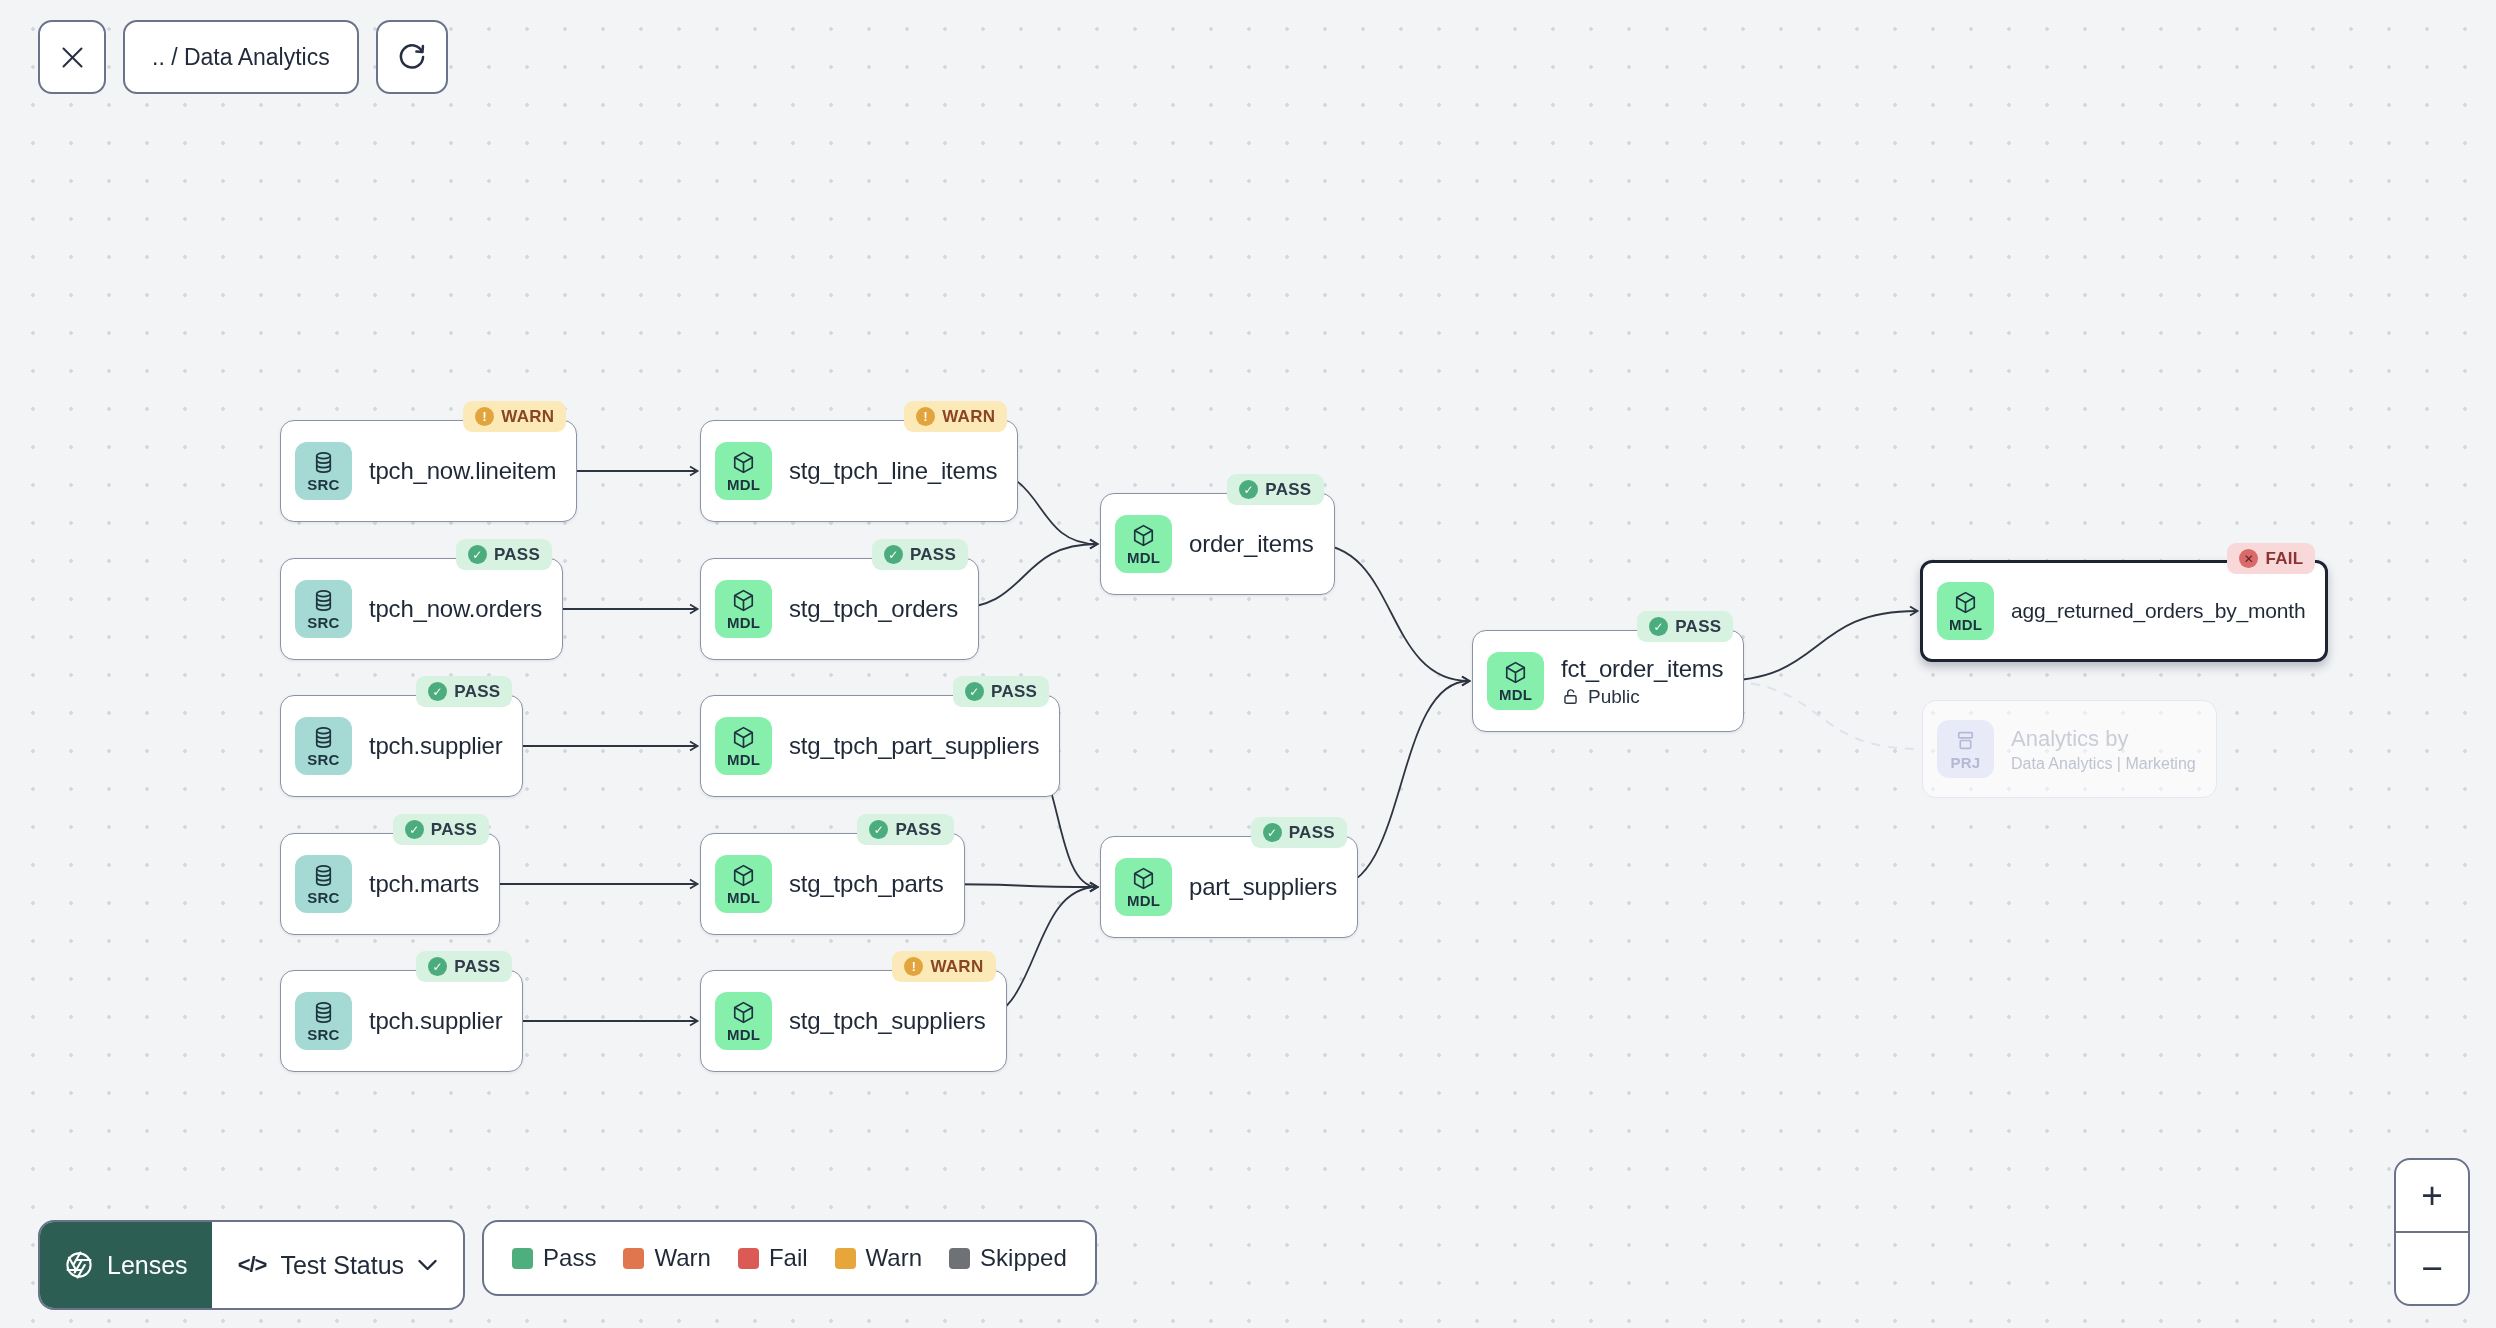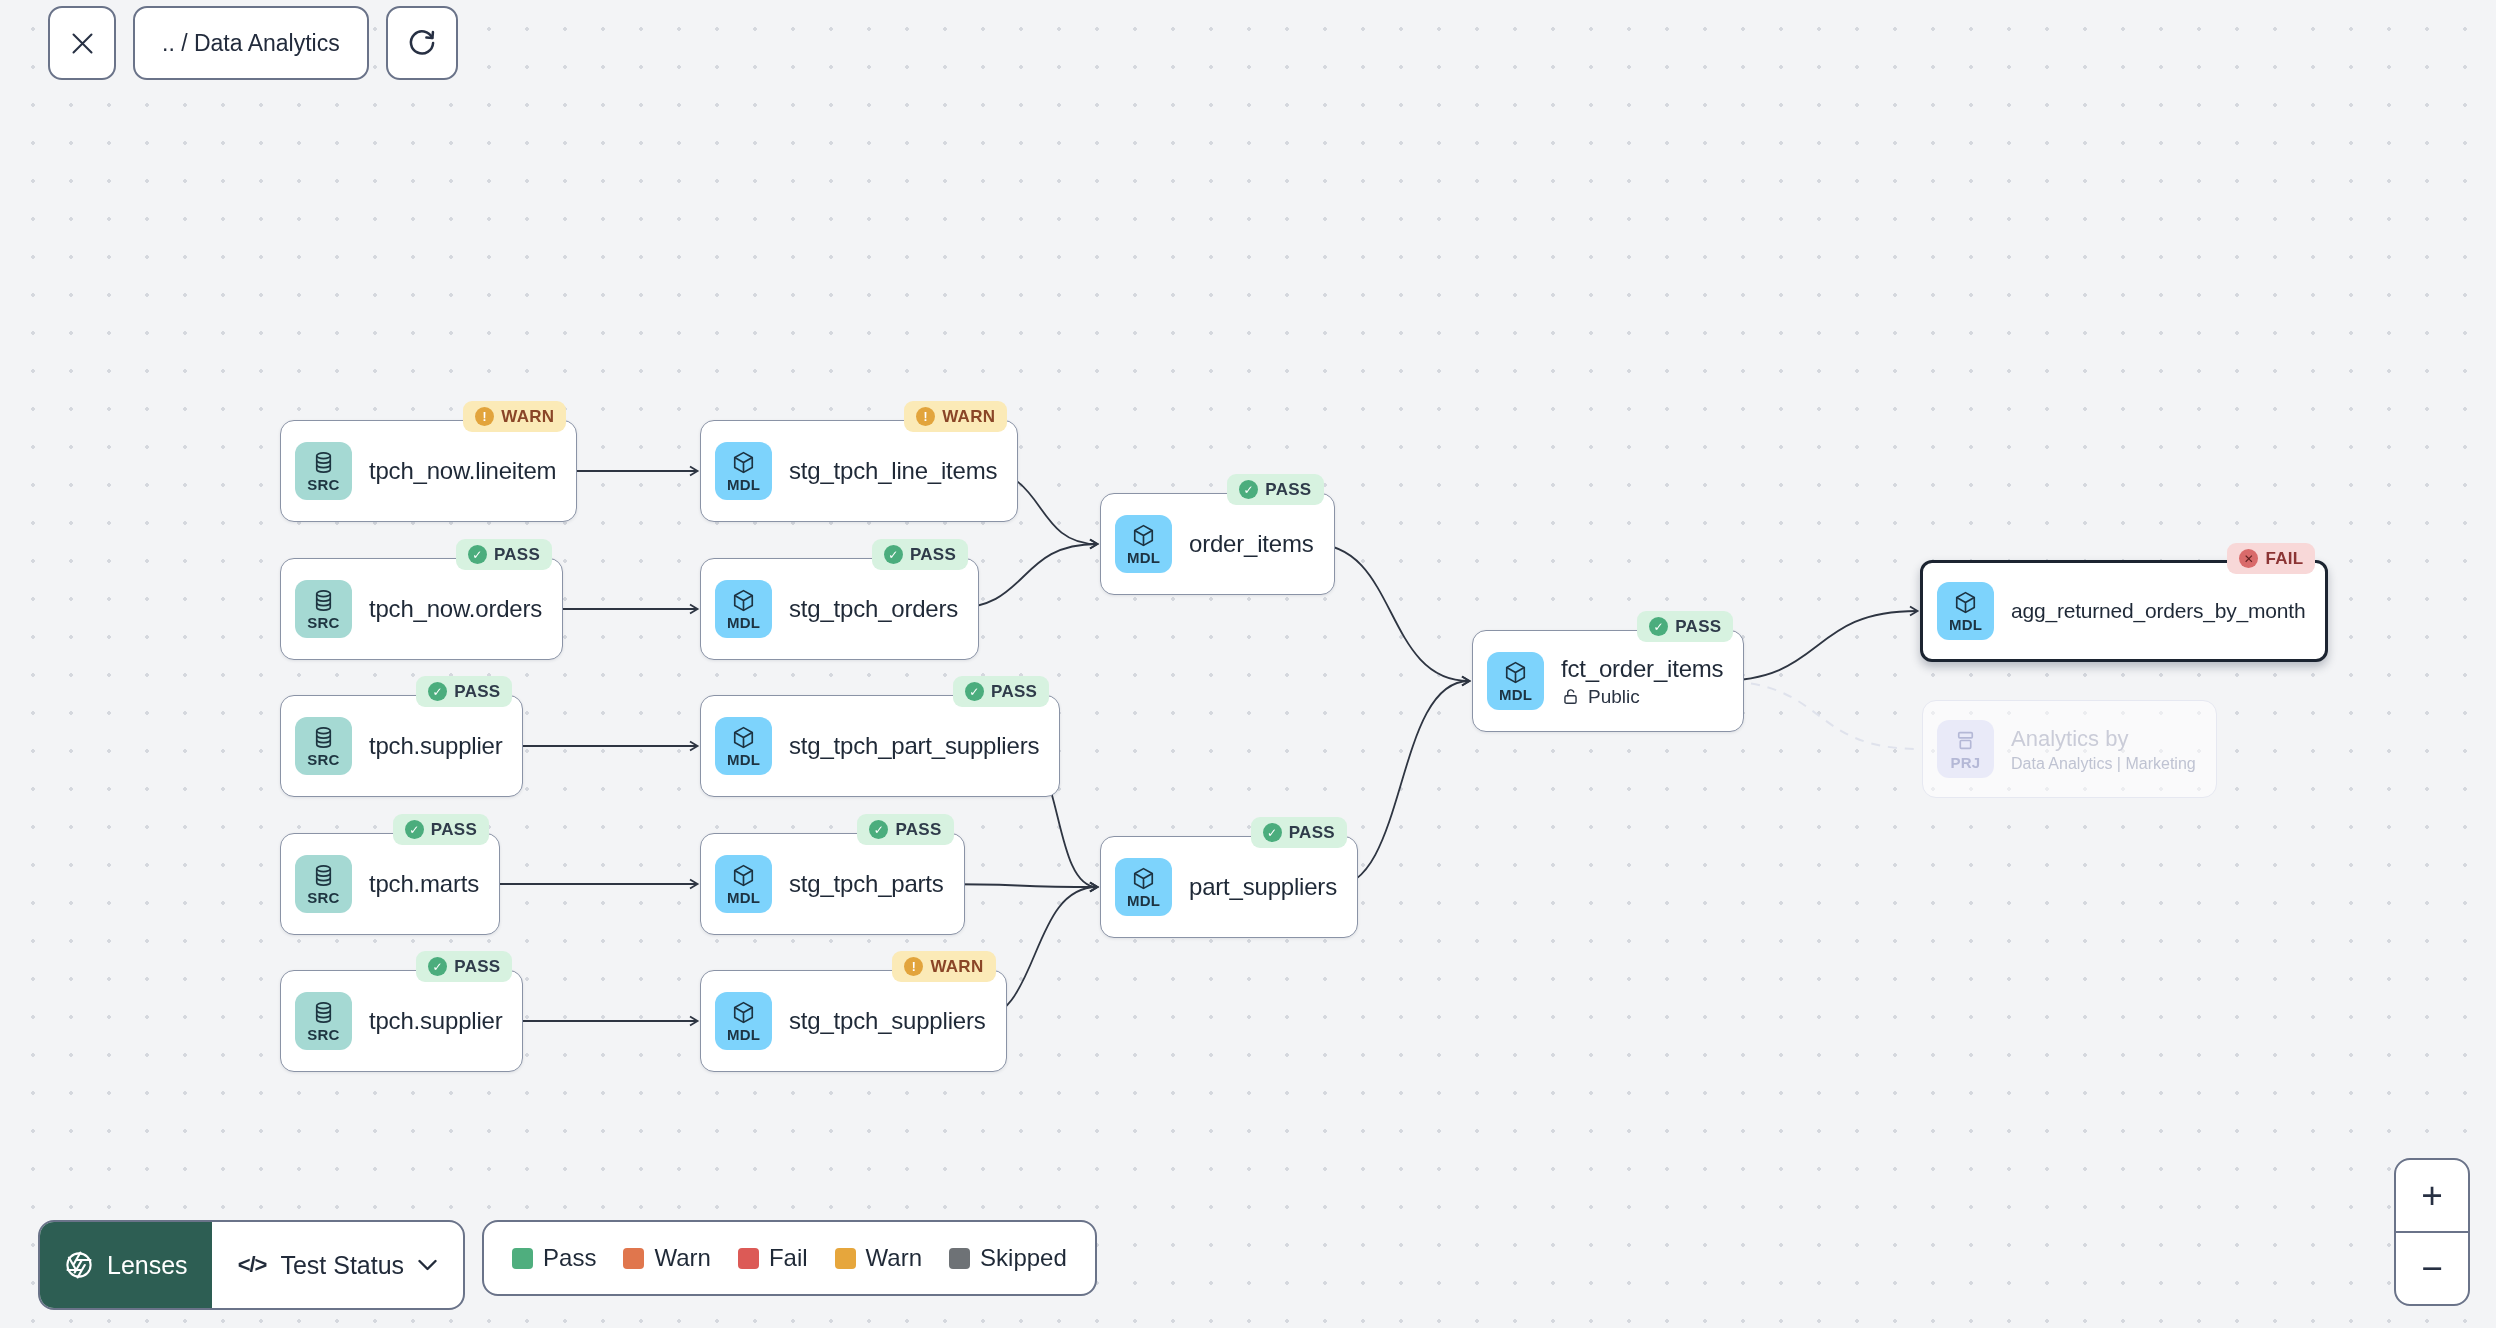--- a/index.html
+++ b/index.html
@@ -2,21 +2,21 @@
 <html><head>
 <meta charset="utf-8">
 <style>
   html,body{margin:0;padding:0;background:#eef0f3;}
   *{box-sizing:border-box;font-family:"Liberation Sans","DejaVu Sans",sans-serif;}
   .stage{position:relative;width:2496px;height:1328px;overflow:hidden;
     background-color:#f3f4f6;
     background-image:radial-gradient(circle,#d5d8de 1.8px,transparent 1.9px);
     background-size:38px 38px;background-position:14px 10px;}
   
-  .toolbar{position:absolute;left:38px;top:6px;width:2434px;height:74px;display:flex;gap:17px;z-index:30;margin-left:10px;}
+  .toolbar{position:absolute;left:38px;top:20px;width:2434px;height:74px;display:flex;gap:17px;z-index:30;}
   .tool-btn{height:74px;background:#fff;border:2px solid #6a7389;border-radius:14px;display:flex;
     align-items:center;justify-content:center;color:#273043;cursor:pointer;}
   .btn-close{width:68px;}
   .btn-crumb{padding:0 27px;font-size:23px;color:#222b3c;white-space:nowrap;}
   .searchbar{flex:1;height:74px;background:#fff;border:2px solid #6a7389;border-radius:14px;
     display:flex;align-items:center;gap:17px;padding:0 25px;}
   .searchbar input{flex:1;border:none;outline:none;background:transparent;font-size:24px;color:#1e2738;}
   .btn-refresh{width:72px;}
   svg.ic{display:block;}
   
@@ -25,21 +25,21 @@
   #edge-layer path.dashed{stroke:#dfe2ec;stroke-width:2px;stroke-dasharray:9 8;}
   #node-layer{position:absolute;left:0;top:0;z-index:2;}
   .node{position:absolute;height:102px;background:#fff;border:1.8px solid #8a93a6;border-radius:14px;
     display:flex;align-items:center;gap:17px;padding:0 20px 0 14px;box-shadow:0 1px 3px rgba(40,50,70,.10);
     cursor:pointer;white-space:nowrap;}
   .node.selected{border:3.5px solid #1c2431;box-shadow:0 5px 10px rgba(30,40,60,.28);border-radius:12px;}
   .node.ghost{background:rgba(255,255,255,.55);border-color:#e6e8f1;box-shadow:none;height:98px;cursor:default;}
   .chip{width:57px;height:58px;border-radius:12px;display:flex;flex-direction:column;align-items:center;
     justify-content:center;gap:1px;flex:0 0 auto;}
   .chip.src{background:#a5d9d3;color:#1d3440;}
-  .chip.mdl{background:#7dd3fc;color:#1d3342;}
+  .chip.mdl{background:#86efac;color:#1d3342;}
   .chip.prj{background:#e9eaf8;color:#b4b8d6;}
   .chip-label{font-size:15px;font-weight:700;letter-spacing:.2px;}
   .labels{display:flex;flex-direction:column;gap:3px;}
   .node-label{font-size:24px;color:#1f2937;letter-spacing:-.2px;}
   .node.selected .node-label{font-size:21px;}
   .sub{display:flex;align-items:center;gap:8px;font-size:19px;color:#2a3342;}
   .ghost .label-top{font-size:22px;color:#caccd8;}
   .ghost .node-label{font-size:16px;color:#bfc3d2;letter-spacing:0;}
   .badge{position:absolute;top:-20px;right:10px;height:31px;padding:0 12px;border-radius:9px;
     display:flex;align-items:center;gap:7px;font-size:17px;font-weight:700;letter-spacing:.3px;}

